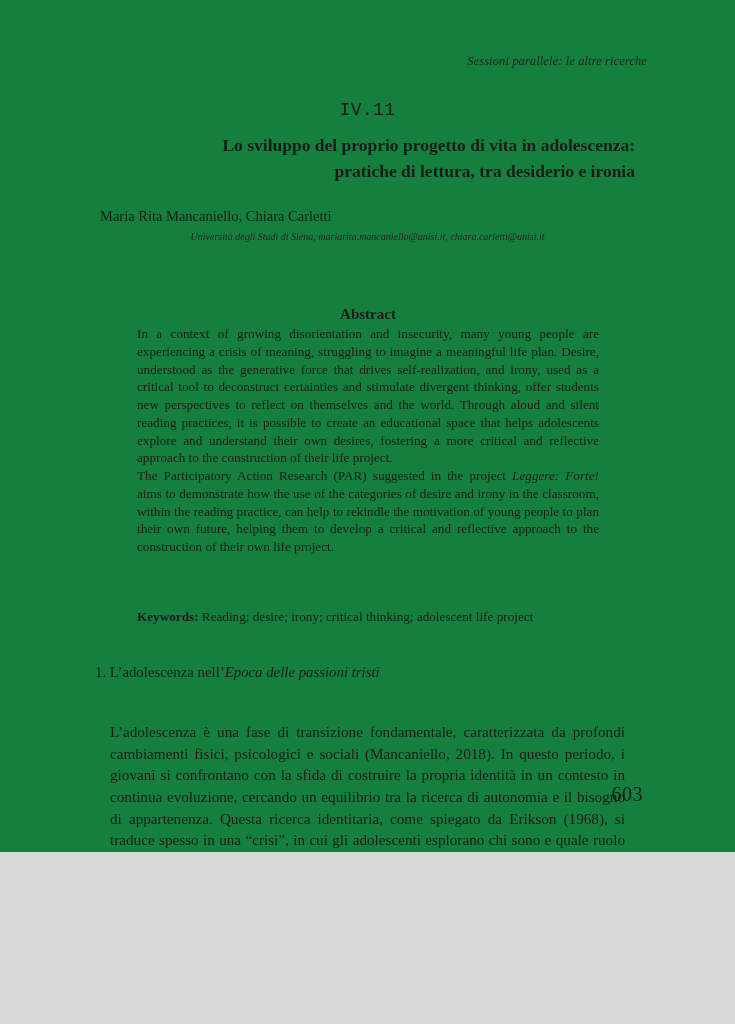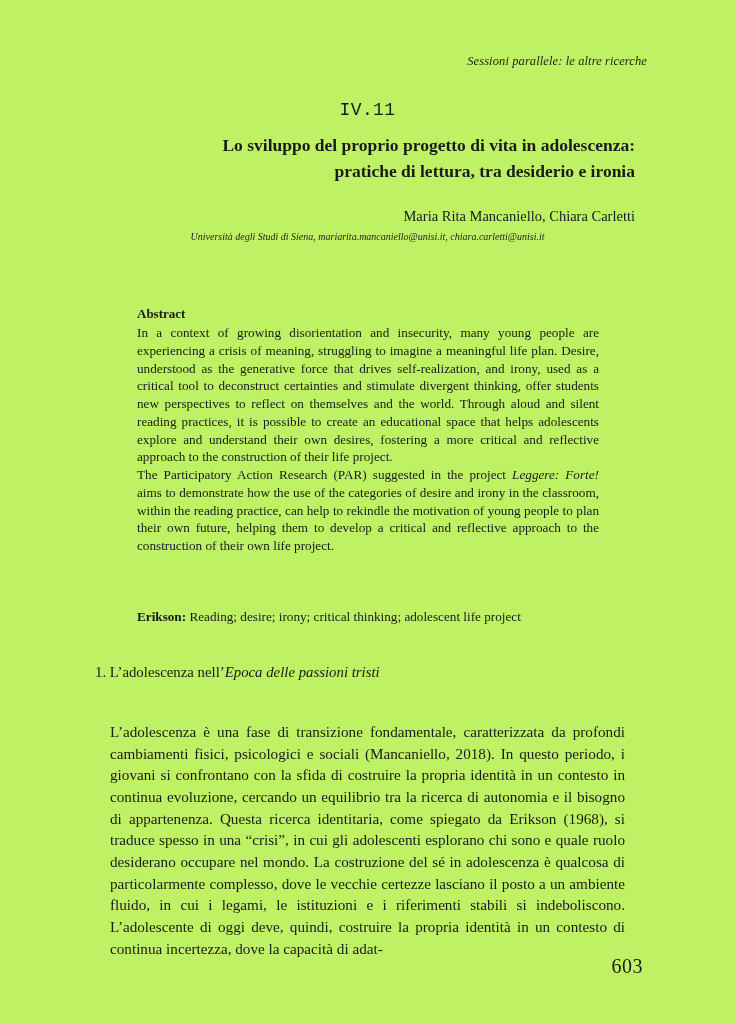--- a/index.html
+++ b/index.html
@@ -3,22 +3,22 @@
 <meta charset="utf-8">
 <style>
   html, body {
     margin: 0;
     padding: 0;
     background: #d8d8d8;
   }
   .page {
     position: relative;
     width: 735px;
-    height: 1024px;
-    background: #bef264;
+    height: 852px;
+    background: #15803d;
     margin: 0 auto;
     overflow: hidden;
     font-family: "Liberation Serif", serif;
     color: #1a1a1a;
   }
   .running-head {
     position: absolute;
     top: 54px;
     right: 88px;
     font-size: 12.5px;
@@ -44,43 +44,44 @@
     text-align: right;
     font-size: 17.5px;
     font-weight: bold;
     line-height: 1.5;
   }
   .authors {
     position: absolute;
     top: 208px;
     left: 100px;
     width: 535px;
-    text-align: right;
+    text-align: left;
     font-size: 14.5px;
   }
   .affiliation {
     position: absolute;
     top: 231px;
     left: 80px;
     width: 575px;
     text-align: center;
     font-size: 10px;
     font-style: italic;
     color: #232323;
   }
   .abstract-block {
     position: absolute;
     top: 306px;
     left: 137px;
     width: 462px;
   }
   .abstract-label {
-    font-size: 13px;
+    font-size: 15px;
     font-weight: bold;
     margin-bottom: 2px;
+    text-align: center;
   }
   .abstract-para {
     font-size: 13.2px;
     line-height: 1.345;
     text-align: justify;
     margin: 0;
   }
   .abstract-para .it {
     font-style: italic;
   }
@@ -143,21 +144,21 @@
 
   <div class="affiliation">Università degli Studi di Siena,  mariarita.mancaniello@unisi.it, chiara.carletti@unisi.it</div>
 
   <div class="abstract-block">
     <div class="abstract-label">Abstract</div>
     <p class="abstract-para">In a context of growing disorientation and insecurity, many young people are experiencing a crisis of meaning, struggling to imagine a meaningful life plan. Desire, understood as the generative force that drives self-realization, and irony, used as a critical tool to deconstruct certainties and stimulate divergent thinking, offer students new perspectives to reflect on themselves and the world. Through aloud and silent reading practices, it is possible to create an educational space that helps adolescents explore and understand their own desires, fostering a more critical and reflective approach to the construction of their life project.</p>
     <p class="abstract-para"><span>The Participatory Action Research (PAR) suggested in the project </span><span class="it">Leggere: Forte!</span><span> aims to demonstrate how the use of the categories of desire and irony in the classroom, within the reading practice, can help to rekindle the motivation of young people to plan their own future, helping them to develop a critical and reflective approach to the construction of their own life project.</span></p>
   </div>
 
   <div class="keywords">
-    <b>Erikson:</b><span> Reading; desire; irony; critical thinking; adolescent life project</span>
+    <b>Keywords:</b><span> Reading; desire; irony; critical thinking; adolescent life project</span>
   </div>
 
   <div class="section-heading">
     <span>1. L’adolescenza nell’</span><span class="it">Epoca delle passioni tristi</span>
   </div>
 
   <div class="body-text">
     <p>L’adolescenza è una fase di transizione fondamentale, caratterizzata da profondi cambiamenti fisici, psicologici e sociali (Mancaniello, 2018). In questo periodo, i giovani si confrontano con la sfida di costruire la propria identità in un contesto in continua evoluzione, cercando un equilibrio tra la ricerca di autonomia e il bisogno di appartenenza. Questa ricerca identitaria, come spiegato da Erikson (1968), si traduce spesso in una “crisi”, in cui gli adolescenti esplorano chi sono e quale ruolo desiderano occupare nel mondo. La costruzione del sé in adolescenza è qualcosa di particolarmente complesso, dove le vecchie certezze lasciano il posto a un ambiente fluido, in cui i legami, le istituzioni e i riferimenti stabili si indeboliscono. L’adolescente di oggi deve, quindi, costruire la propria identità in un contesto di continua incertezza, dove la capacità di adat-</p>
   </div>
 

